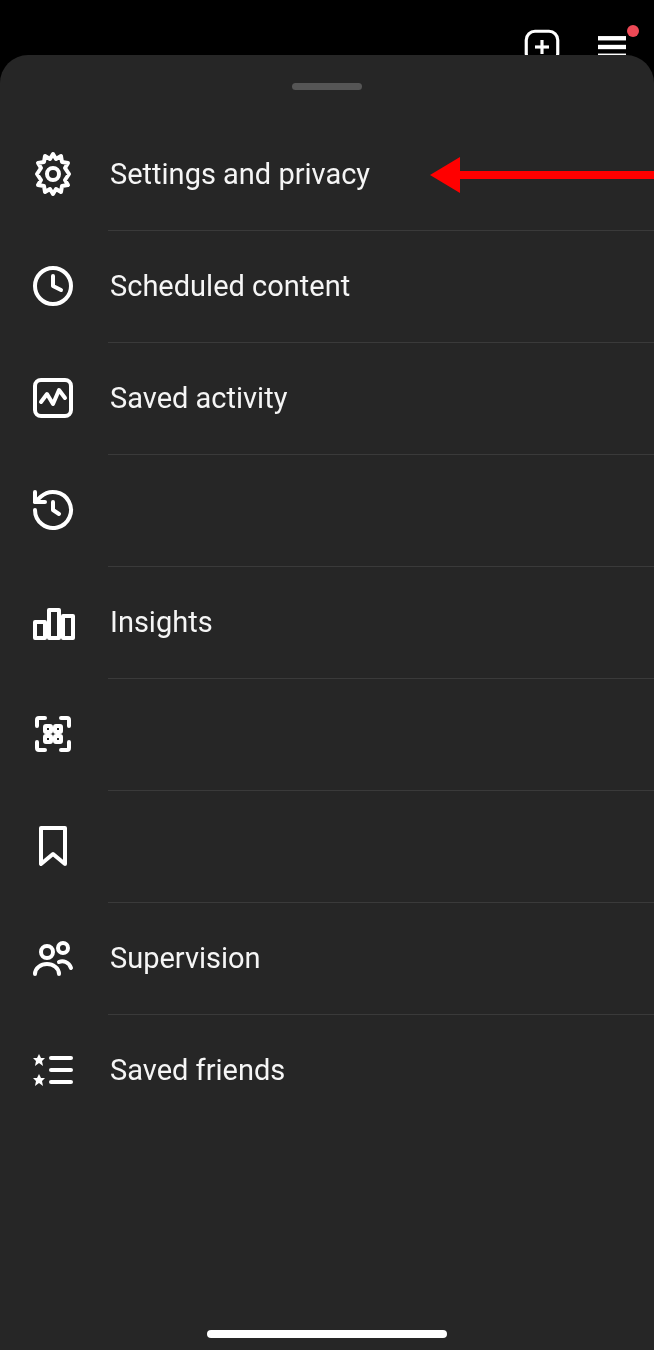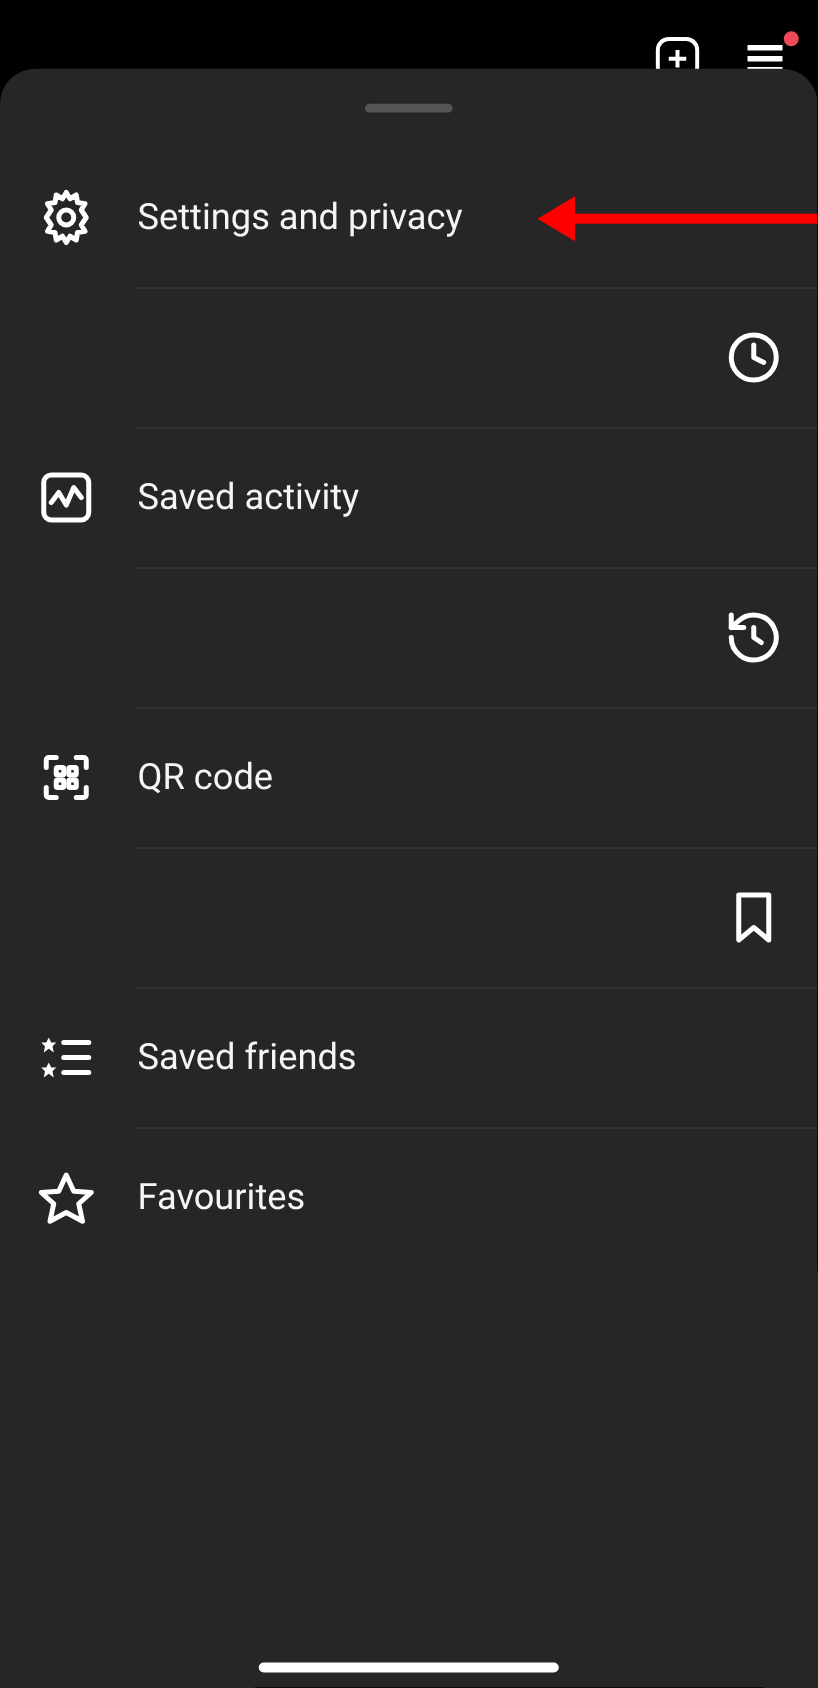--- a/index.html
+++ b/index.html
@@ -6,21 +6,21 @@
   #screen{position:relative;width:654px;height:1350px;background:#000;overflow:hidden;}
   
   .header{position:relative;height:93px;display:flex;align-items:center;justify-content:flex-end;padding:0 16px;}
   .hdr-icon{width:52px;height:52px;display:flex;align-items:center;justify-content:center;margin-left:18px;color:#fff;position:relative;}
   .hdr-icon svg{width:42px;height:42px;}
   .hdr-dot{position:absolute;top:4px;right:-1px;width:12px;height:12px;border-radius:50%;background:#ed4956;}
   
   .sheet{position:absolute;left:0;right:0;top:55px;bottom:0;background:#262626;border-top-left-radius:28px;border-top-right-radius:28px;overflow:hidden;}
   .grabber{width:70px;height:7px;background:#555;border-radius:4px;margin:28px auto 28px;}
   .menu{display:flex;flex-direction:column;}
-  .item{display:flex;align-items:center;height:112px;padding:0 24px 0 26px;position:relative;cursor:pointer;justify-content:flex-end;}
+  .item{display:flex;align-items:center;height:112px;padding:0 24px 0 26px;position:relative;cursor:pointer;}
   .item+.item::before{content:"";position:absolute;top:0;left:108px;right:0;height:1px;background:#3a3a3a;}
   .icn{width:54px;height:54px;display:flex;align-items:center;justify-content:center;color:#fff;flex-shrink:0;}
   .icn svg{width:48px;height:48px;stroke:#fff;fill:none;stroke-width:2;stroke-linecap:round;stroke-linejoin:round;}
   .lbl{color:#f5f5f5;font-size:29px;font-weight:400;margin-left:30px;flex:1;white-space:nowrap;}
   .badge{background:#0095f6;color:#fff;font-size:22px;font-weight:600;padding:4px 12px;border-radius:16px;min-width:22px;text-align:center;}
   
   .arrow{position:absolute;top:170px;left:430px;width:224px;height:10px;display:flex;align-items:center;z-index:50;}
   .arrow-line{height:8px;background:#ff0000;flex:1;}
   .arrow-head{width:0;height:0;border-top:18px solid transparent;border-bottom:18px solid transparent;border-right:30px solid #ff0000;}
   
@@ -65,20 +65,21 @@
       </div>
 
 
       <div class="item">
         <span class="icn">
           <svg viewBox="0 0 24 24">
               <circle cx="12" cy="12" r="9"></circle>
               <polyline points="12 7 12 12 16 14"></polyline>
             </svg>
         </span>
+        <span class="lbl">Scheduled content</span>
       </div>
 
       <div class="item">
         <span class="icn">
           <svg viewBox="0 0 24 24">
               <rect x="3" y="3" width="18" height="18" rx="3"></rect>
               <polyline points="6 14 9 10 12 15 15 8 18 12"></polyline>
             </svg>
         </span>
         <span class="lbl">Saved activity</span>
@@ -87,64 +88,76 @@
       <div class="item">
         <span class="icn">
           <svg viewBox="0 0 24 24">
               <path d="M3 12a9 9 0 1 0 3-6.7L3 8"></path>
               <polyline points="3 3 3 8 8 8"></polyline>
               <polyline points="12 8 12 12 15 14"></polyline>
             </svg>
         </span>
       </div>
 
+      <div class="item">
+        <span class="icn">
+          <svg viewBox="0 0 24 24">
+              <rect x="3" y="12" width="5" height="8"></rect>
+              <rect x="10" y="6" width="5" height="14"></rect>
+              <rect x="17" y="9" width="5" height="11"></rect>
+            </svg>
+        </span>
+        <span class="lbl">Insights</span>
+      </div>
 
       <div class="item">
         <span class="icn">
           <svg viewBox="0 0 24 24">
               <path d="M4 8V5a1 1 0 0 1 1-1h3M20 8V5a1 1 0 0 0-1-1h-3M4 16v3a1 1 0 0 0 1 1h3M20 16v3a1 1 0 0 1-1 1h-3"></path>
               <rect x="8" y="8" width="3" height="3" rx="0.5"></rect>
               <rect x="13" y="8" width="3" height="3" rx="0.5"></rect>
               <rect x="8" y="13" width="3" height="3" rx="0.5"></rect>
               <rect x="13" y="13" width="3" height="3" rx="0.5"></rect>
             </svg>
         </span>
-        <span class="lbl">QR code</span>
       </div>
 
       <div class="item">
         <span class="icn">
           <svg viewBox="0 0 24 24">
               <path d="M6 3h12v18l-6-5-6 5z"></path>
             </svg>
         </span>
       </div>
 
+      <div class="item">
+        <span class="icn">
+          <svg viewBox="0 0 24 24">
+              <circle cx="9" cy="9" r="3"></circle>
+              <path d="M3 20c0-3 3-5 6-5s6 2 6 5"></path>
+              <circle cx="17" cy="7" r="2.5"></circle>
+              <path d="M15 14c2-1 5 0 6 3"></path>
+            </svg>
+        </span>
+        <span class="lbl">Supervision</span>
+      </div>
 
       <div class="item">
         <span class="icn">
           <svg viewBox="0 0 24 24">
               <polygon points="5 4 6 6 8 6 6.5 7.5 7 10 5 8.5 3 10 3.5 7.5 2 6 4 6" fill="#fff" stroke="none"></polygon>
               <line x1="11" y1="6" x2="21" y2="6"></line>
               <line x1="11" y1="12" x2="21" y2="12"></line>
               <line x1="11" y1="18" x2="21" y2="18"></line>
               <polygon points="5 14 6 16 8 16 6.5 17.5 7 20 5 18.5 3 20 3.5 17.5 2 16 4 16" fill="#fff" stroke="none"></polygon>
             </svg>
         </span>
         <span class="lbl">Saved friends</span>
       </div>
 
-      <div class="item">
-        <span class="icn">
-          <svg viewBox="0 0 24 24">
-              <polygon points="12 3 15 9.5 22 10 17 14.5 18.5 21.5 12 18 5.5 21.5 7 14.5 2 10 9 9.5"></polygon>
-            </svg>
-        </span>
-        <span class="lbl">Favourites</span>
-      </div>
 
     </div>
     <div class="home-ind"></div>
   </div>
 
   <div class="arrow">
     <div class="arrow-head"></div>
       <div class="arrow-line"></div>
   </div>
 

